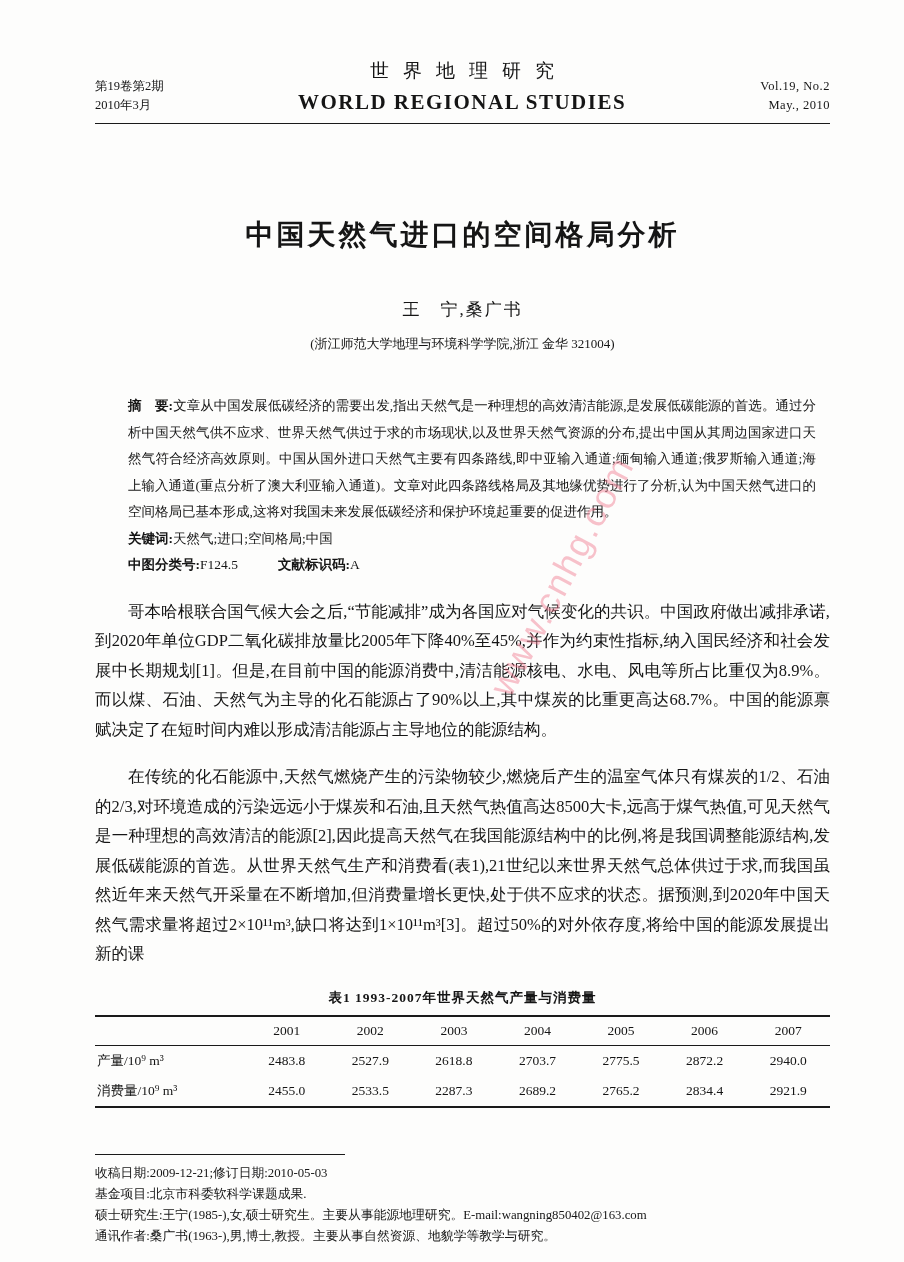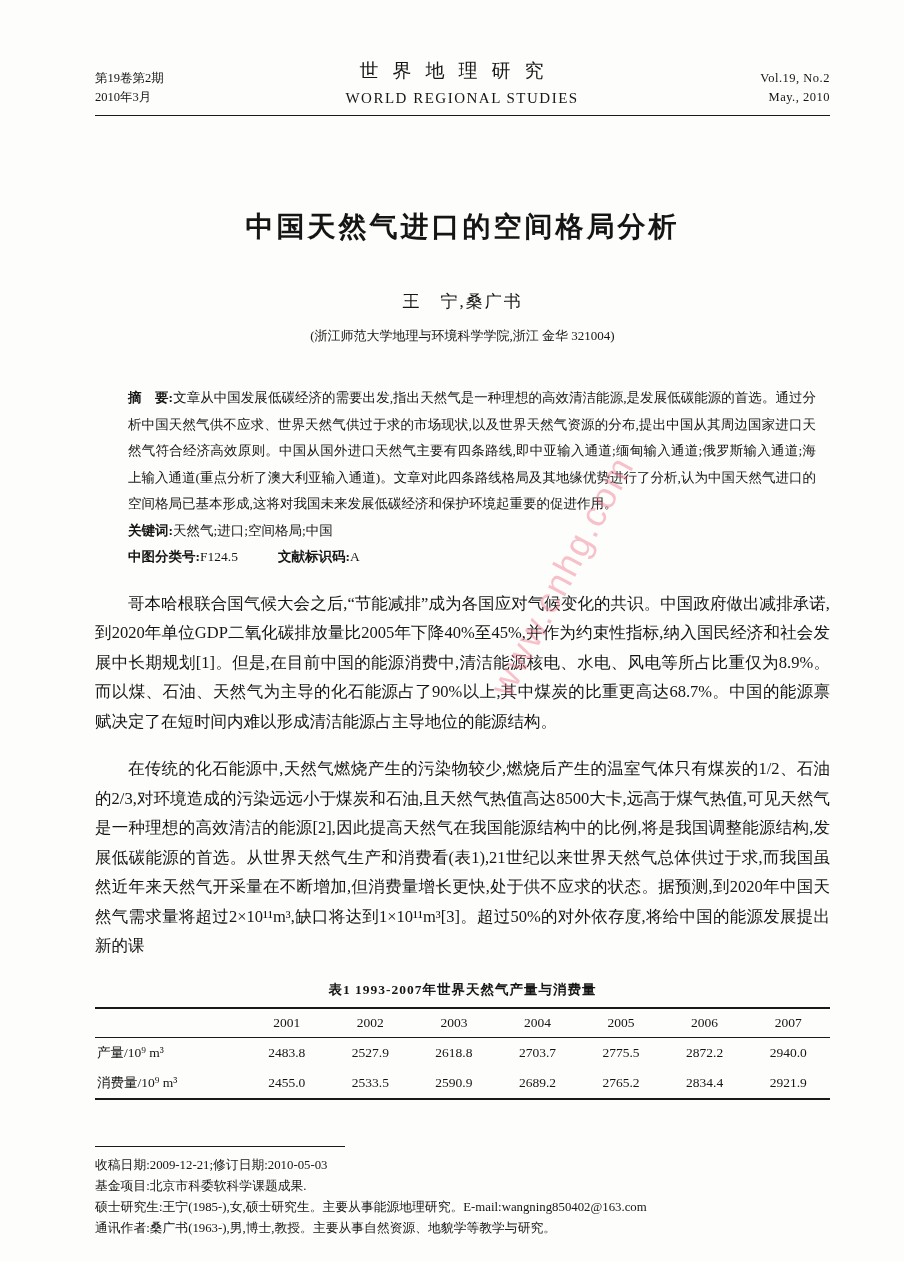--- a/index.html
+++ b/index.html
@@ -13,23 +13,23 @@
     color:#151515;
     font-family:"Liberation Serif","DejaVu Serif",serif;
     overflow:hidden;
   }
   .content { padding:58px 74px 0 95px; }
 
   
   .journal-header { display:flex; justify-content:space-between; align-items:flex-end; }
   .jh-left, .jh-right { font-size:12.5px; line-height:19px; }
   .jh-right { text-align:right; letter-spacing:0.5px; }
-  .jh-center { }
+  .jh-center { text-align:center; }
   .jh-center .cn { font-size:19px; letter-spacing:14px; padding-left:14px; }
-  .jh-center .en { font-size:15px; font-weight:normal; letter-spacing:1.5px; margin-top:6px; }
+  .jh-center .en { font-size:21px; font-weight:bold; letter-spacing:1.5px; margin-top:6px; }
   .header-rule { border-top:1.5px solid #1a1a1a; margin-top:8px; }
 
   
   .paper-title { margin-top:92px; text-align:center; font-size:28px; font-weight:bold; letter-spacing:3px; }
   .authors { margin-top:44px; text-align:center; font-size:17px; letter-spacing:2px; }
   .affiliation { margin-top:14px; text-align:center; font-size:13px; }
 
   
   .abstract-block { margin:40px 14px 0 33px; font-size:13.5px; line-height:26.5px; text-align:justify; }
   .abstract-block b { font-weight:bold; }
@@ -127,21 +127,21 @@
             <td>2618.8</td>
             <td>2703.7</td>
             <td>2775.5</td>
             <td>2872.2</td>
             <td>2940.0</td>
           </tr>
           <tr>
             <td class="rowlabel">消费量/10⁹ m³</td>
             <td>2455.0</td>
             <td>2533.5</td>
-            <td>2590.9</td>
+            <td>2287.3</td>
             <td>2689.2</td>
             <td>2765.2</td>
             <td>2834.4</td>
             <td>2921.9</td>
           </tr>
         </tbody>
     </table>
 
     <div class="footer-rule"></div>
     <div class="footer-block">

